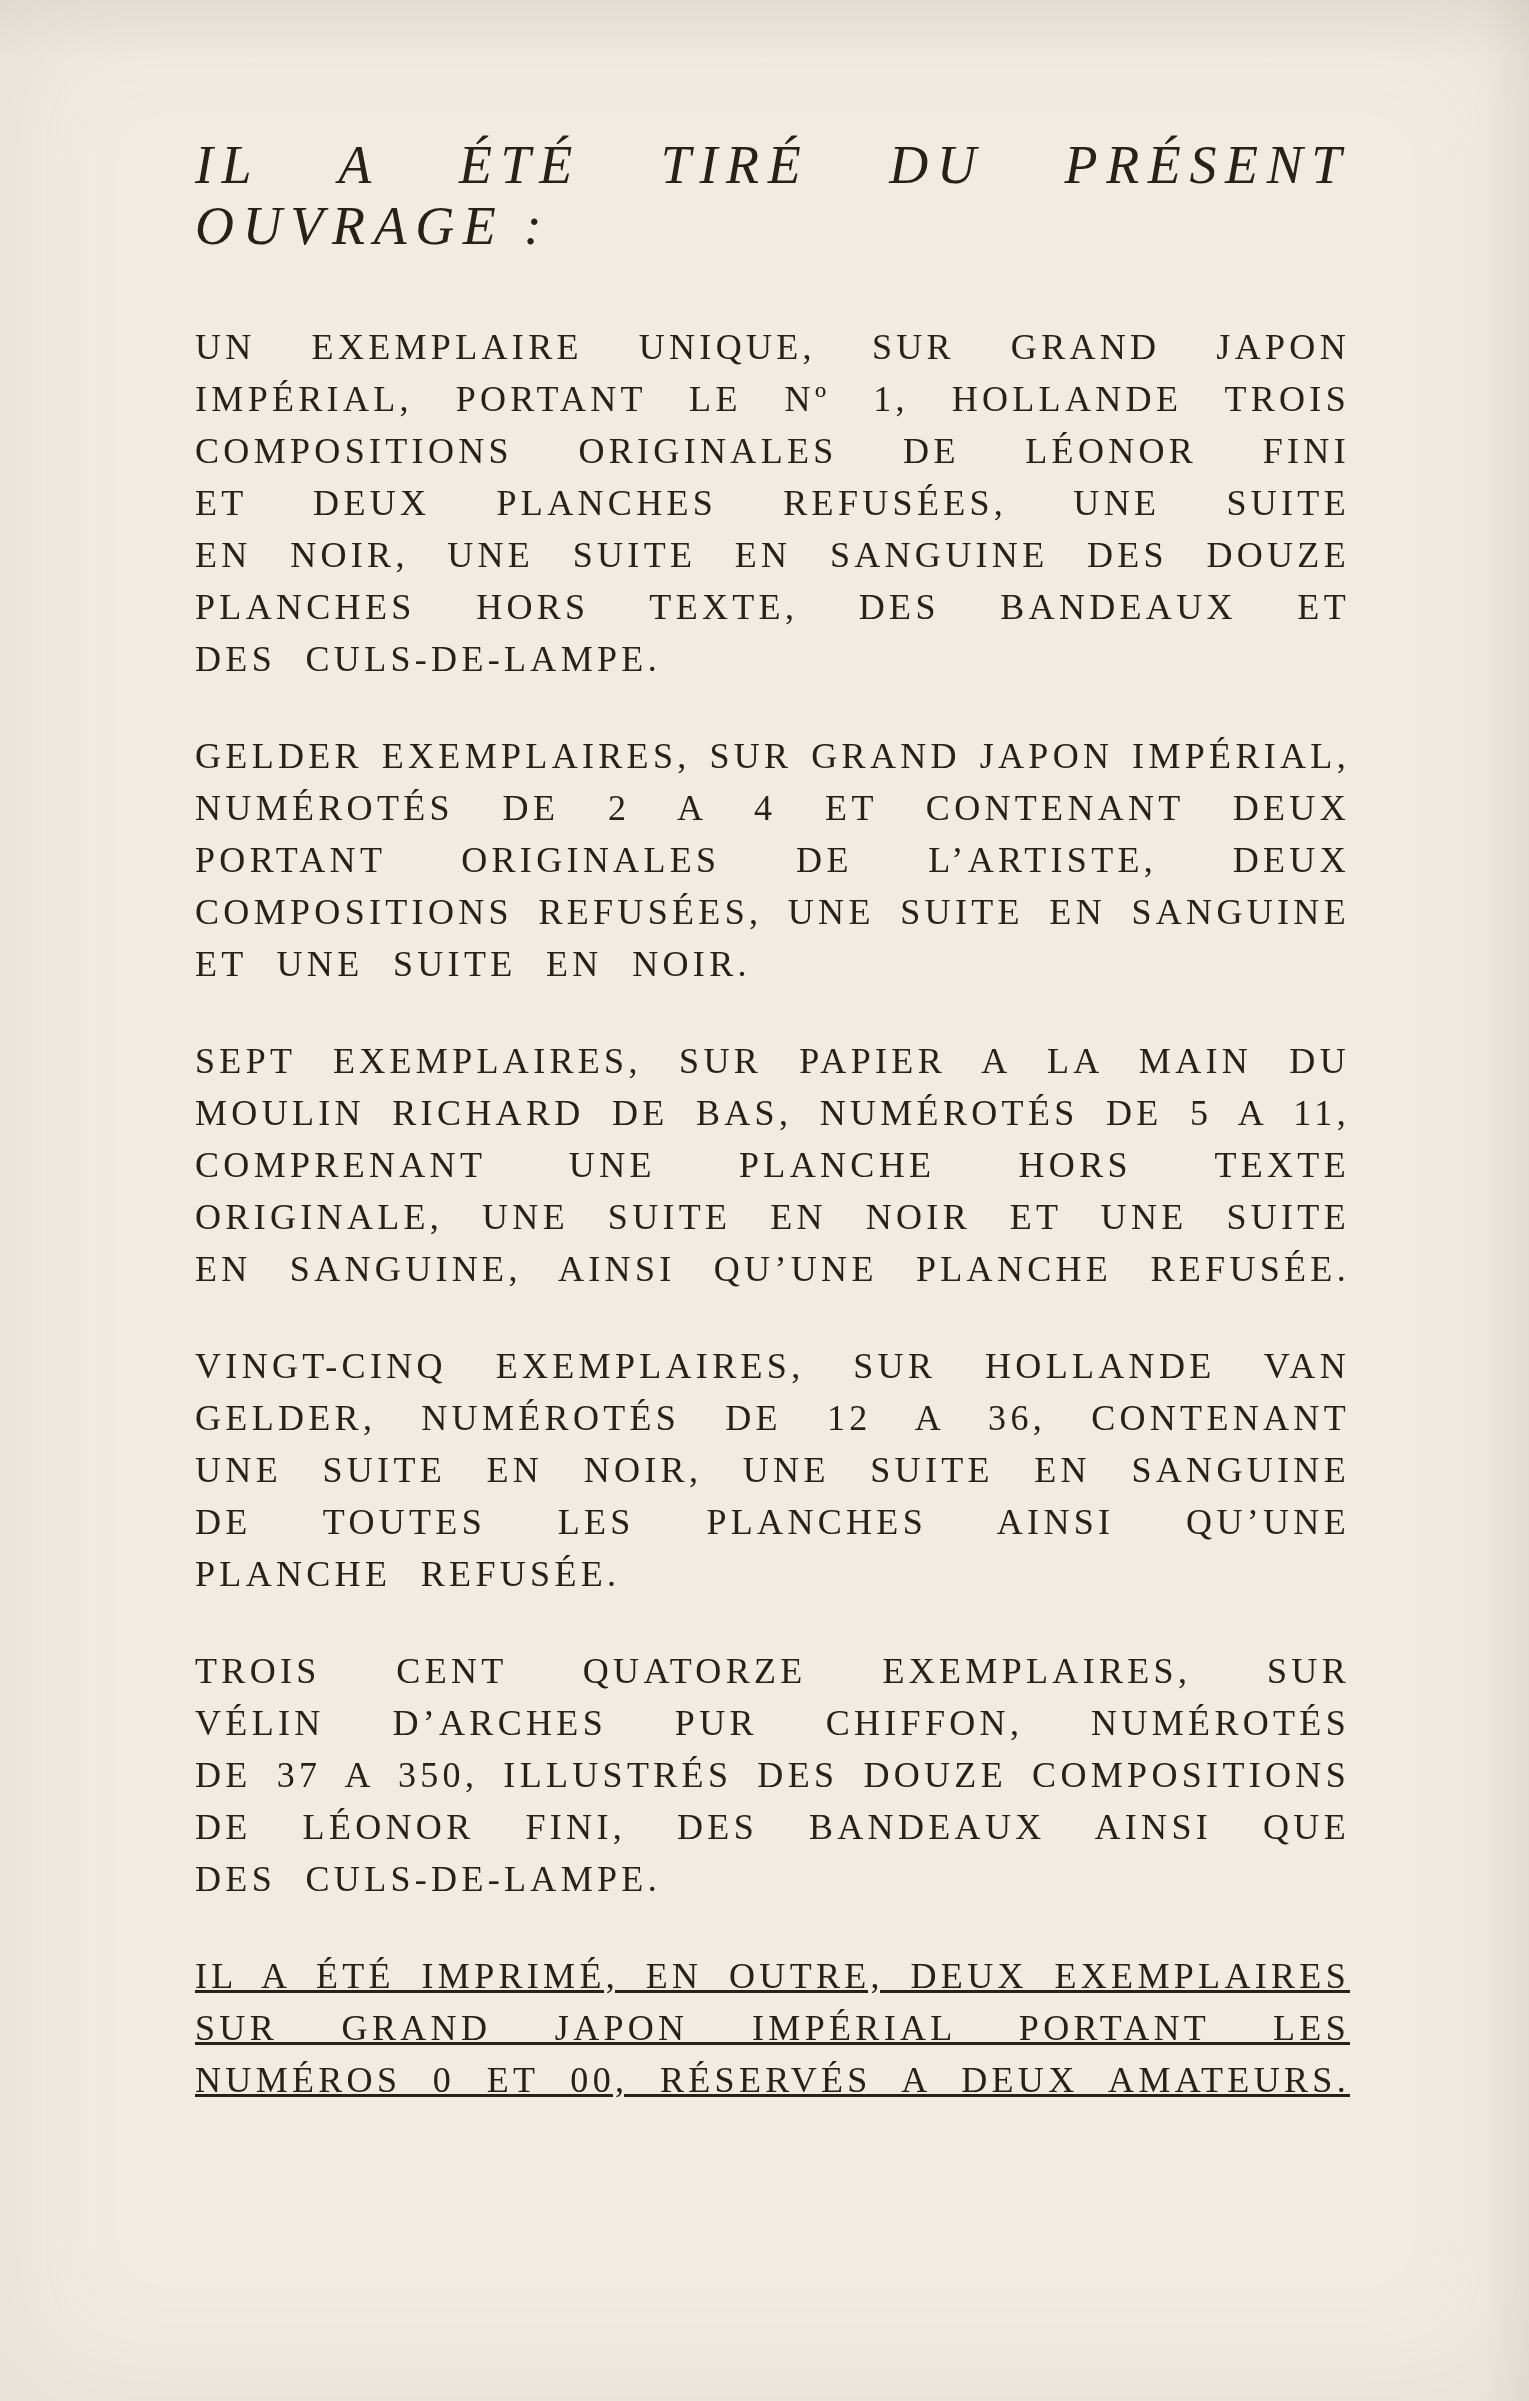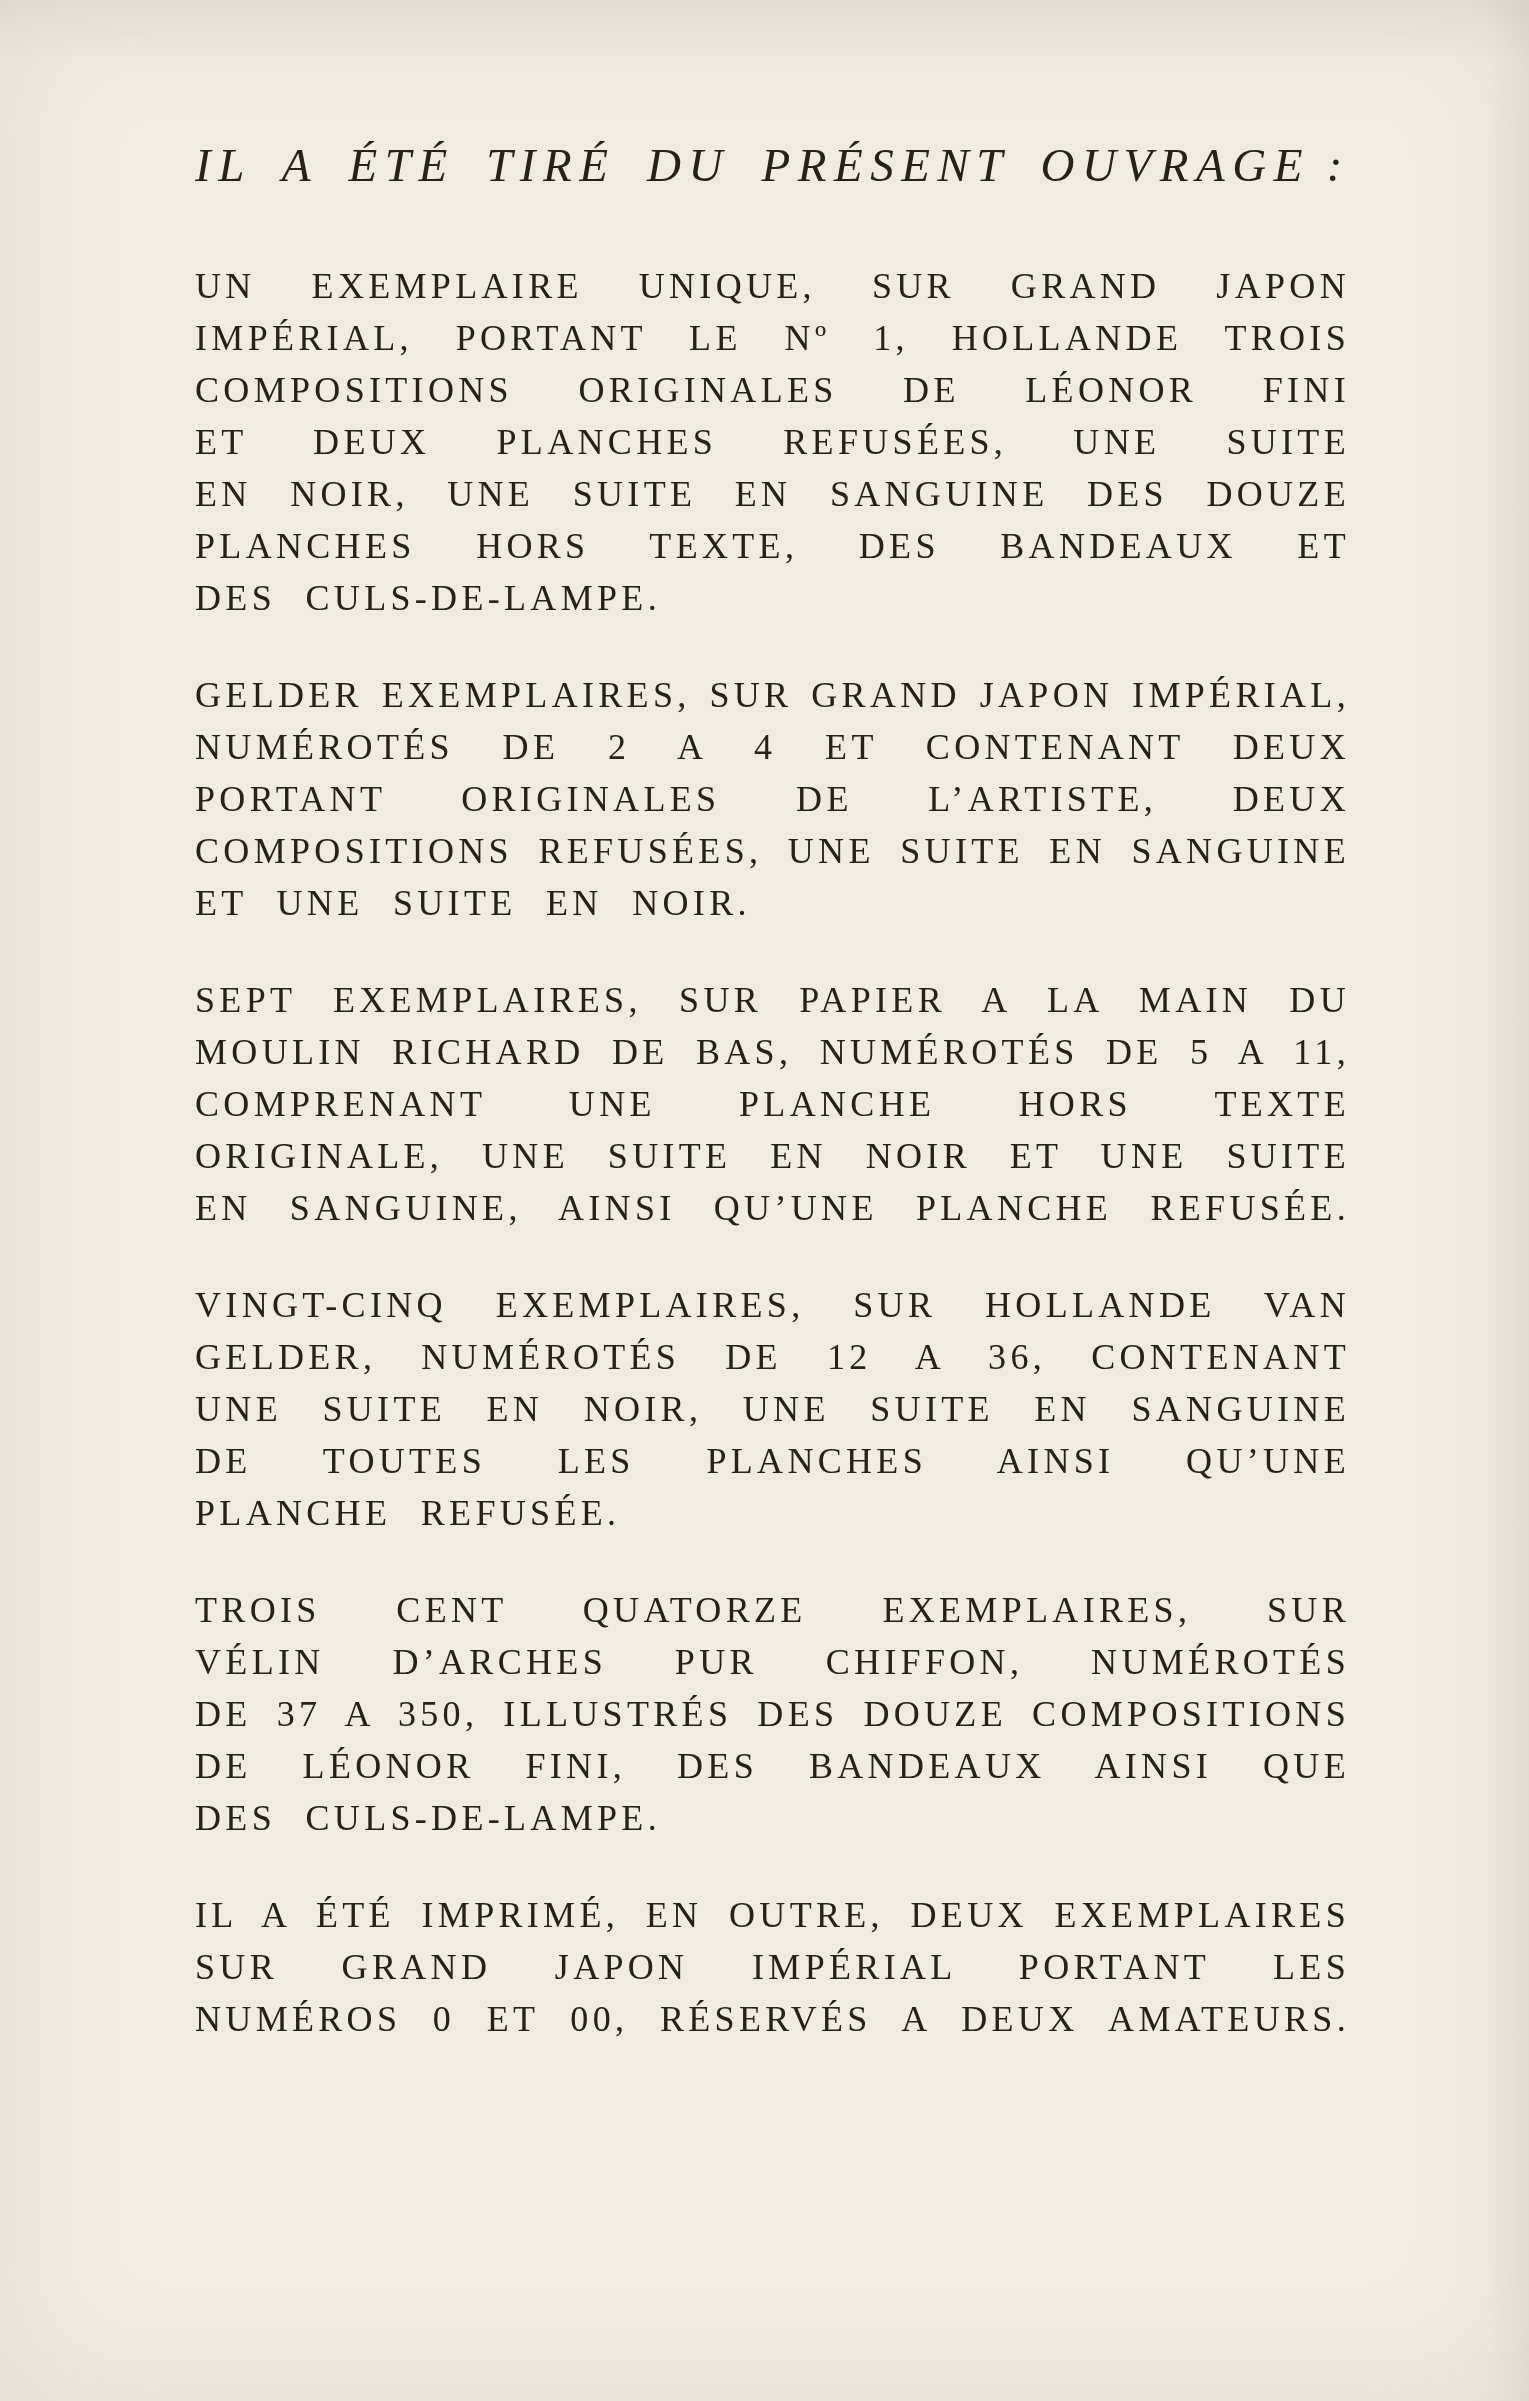--- a/index.html
+++ b/index.html
@@ -31,32 +31,33 @@
   .colophon {
     position: absolute;
     left: 195px;
     top: 135px;
     width: 1155px;
   }
   .title {
     margin: 0 0 64px 0;
     font-style: italic;
     font-weight: normal;
-    font-size: 47px;
+    font-size: 54px;
     line-height: 61px;
     letter-spacing: 0.16em;
     text-align: justify;
     text-align-last: justify;
     white-space: normal;
   }
   .para {
     margin: 0 0 45px 0;
   }
   .para:last-child {
     margin-bottom: 0;
+    text-decoration: underline;
   }
   .ln {
     font-size: 36px;
     line-height: 52px;
     letter-spacing: 0.12em;
   }
   .just {
     text-align: justify;
     text-align-last: justify;
   }

